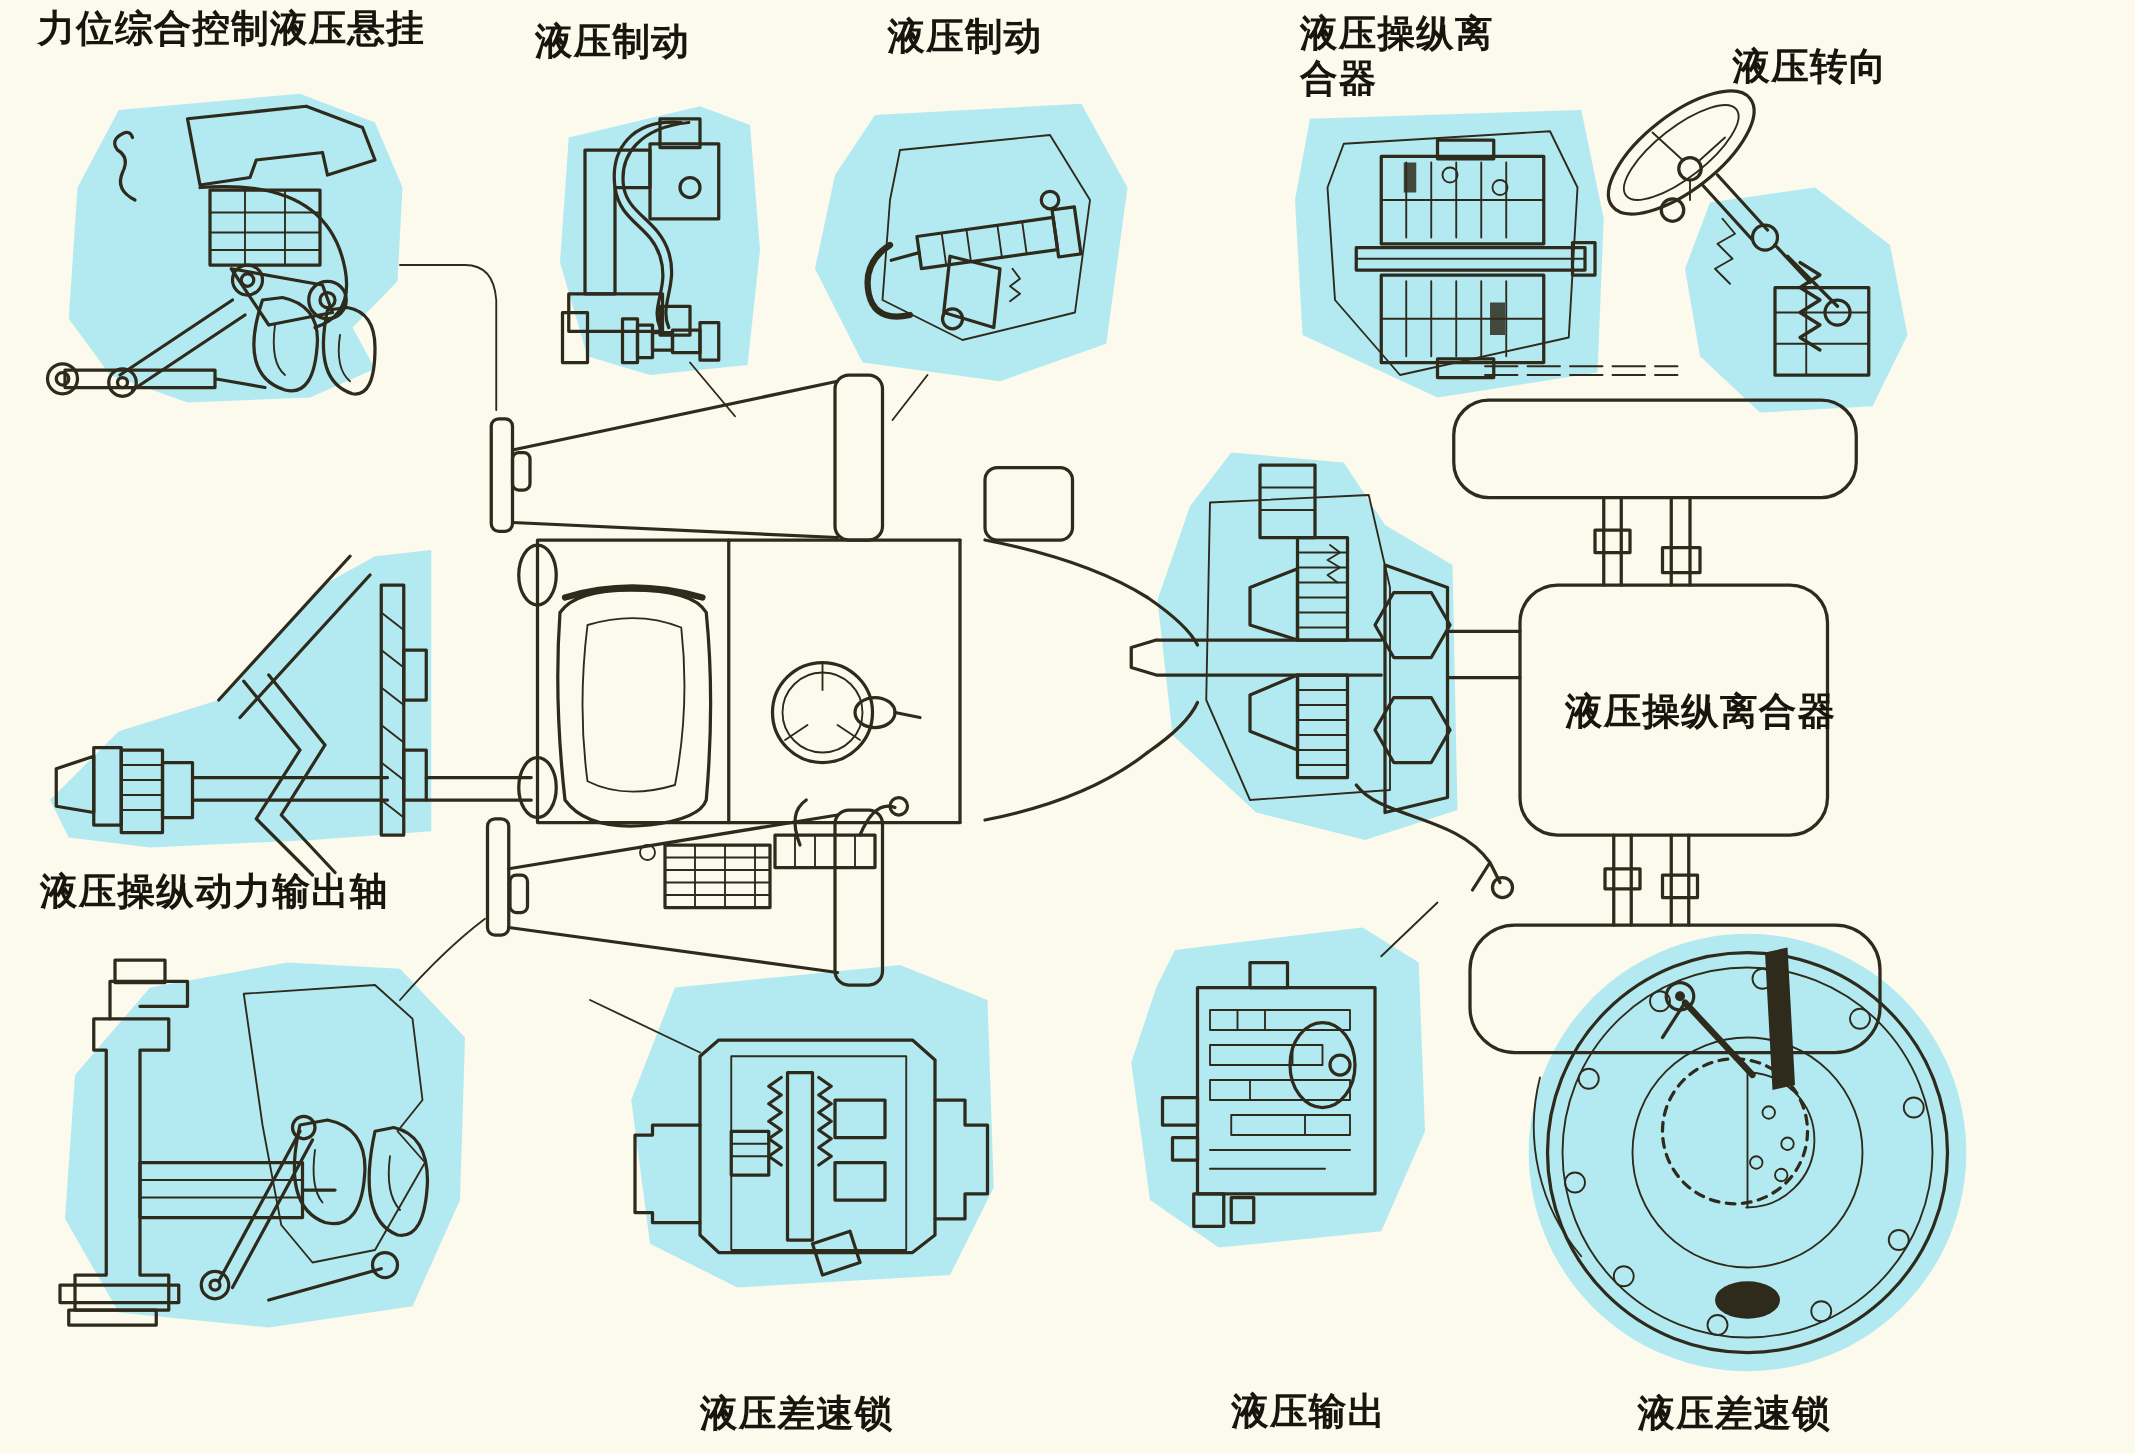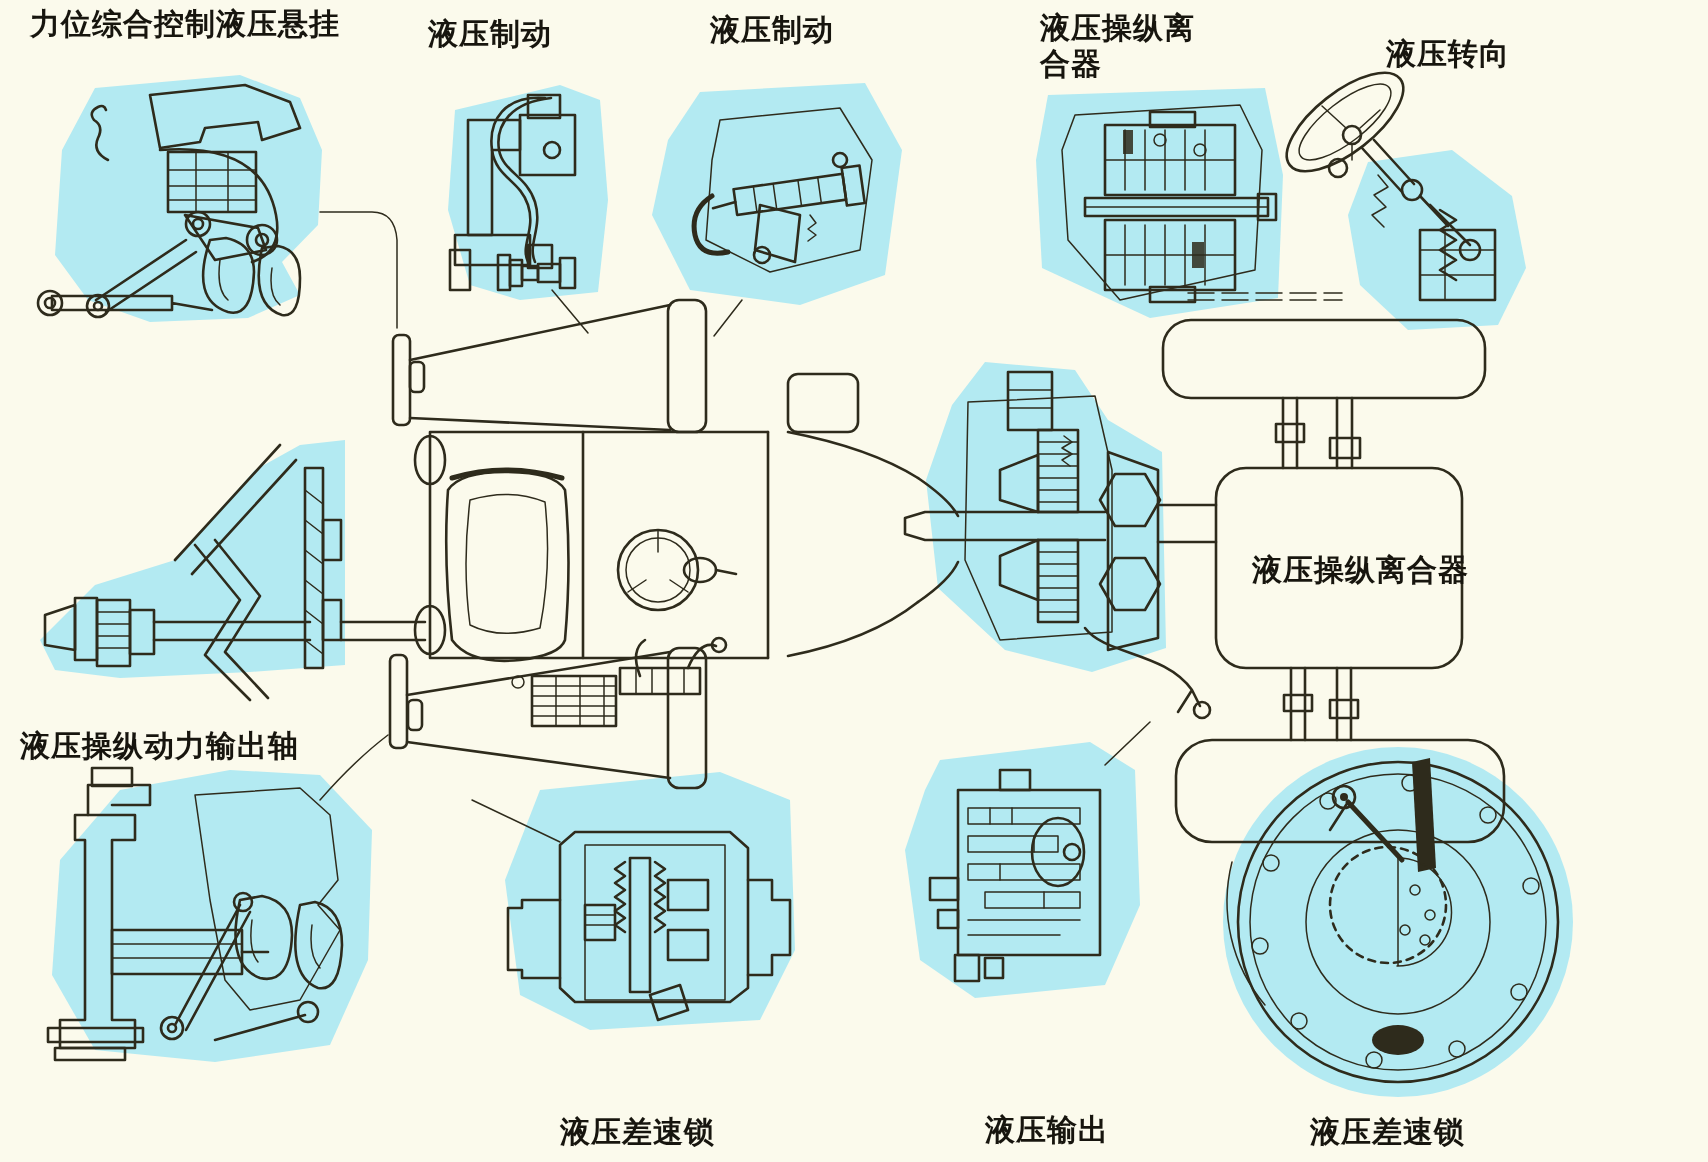--- a/index.html
+++ b/index.html
@@ -320,17 +320,17 @@
     <path class="lt" d="M1232,862 A160,160 0 0 0 1265,1005"></path>
   </g>
 </svg>
 
   <div class="lbl" style="left:30px;top:6px;">力位综合控制液压悬挂</div>
   <div class="lbl" style="left:428px;top:16px;">液压制动</div>
   <div class="lbl" style="left:710px;top:12px;">液压制动</div>
   <div class="lbl" style="left:1040px;top:10px;width:156px;">液压操纵离合器</div>
   <div class="lbl" style="left:1386px;top:36px;">液压转向</div>
   <div class="lbl" style="left:1252px;top:552px;">液压操纵离合器</div>
-  <div class="lbl" style="left:20px;top:696px;margin-top:32px;">液压操纵动力输出轴</div>
+  <div class="lbl" style="left:32px;top:696px;">液压操纵动力输出轴</div>
   <div class="lbl" style="left:560px;top:1114px;">液压差速锁</div>
   <div class="lbl" style="left:985px;top:1112px;">液压输出</div>
   <div class="lbl" style="left:1310px;top:1114px;">液压差速锁</div>
 </div>
 
 </body></html>

